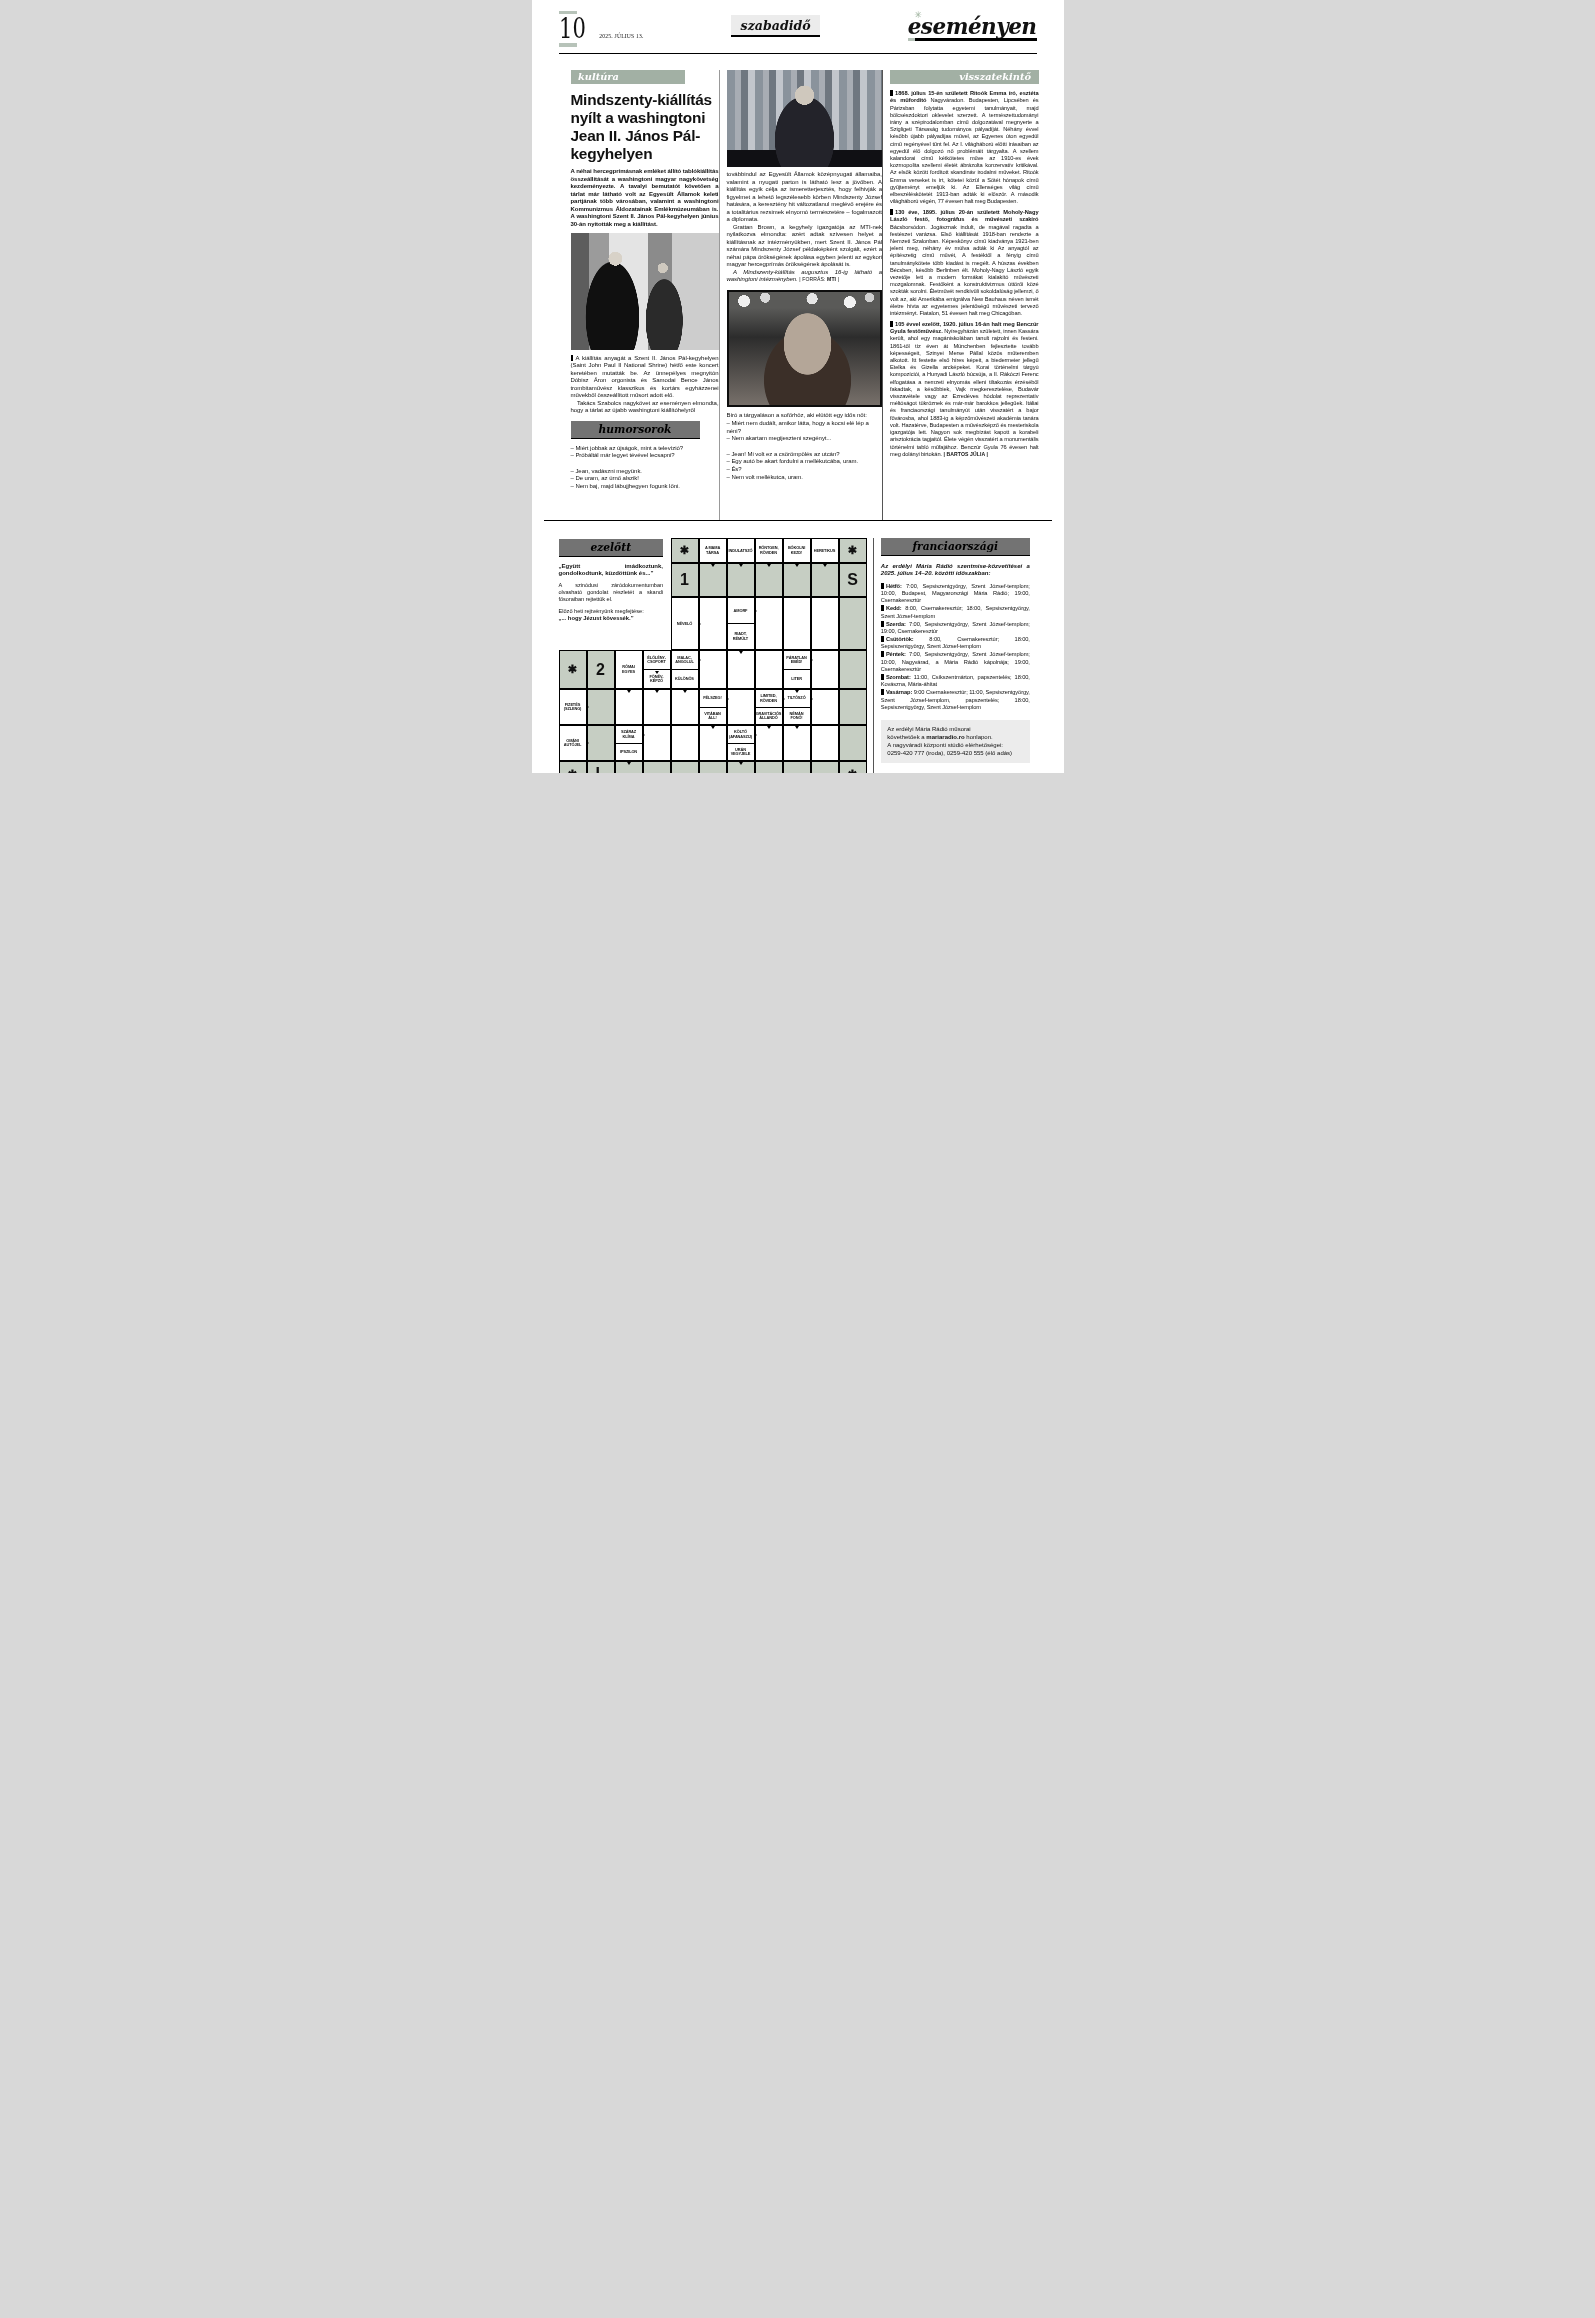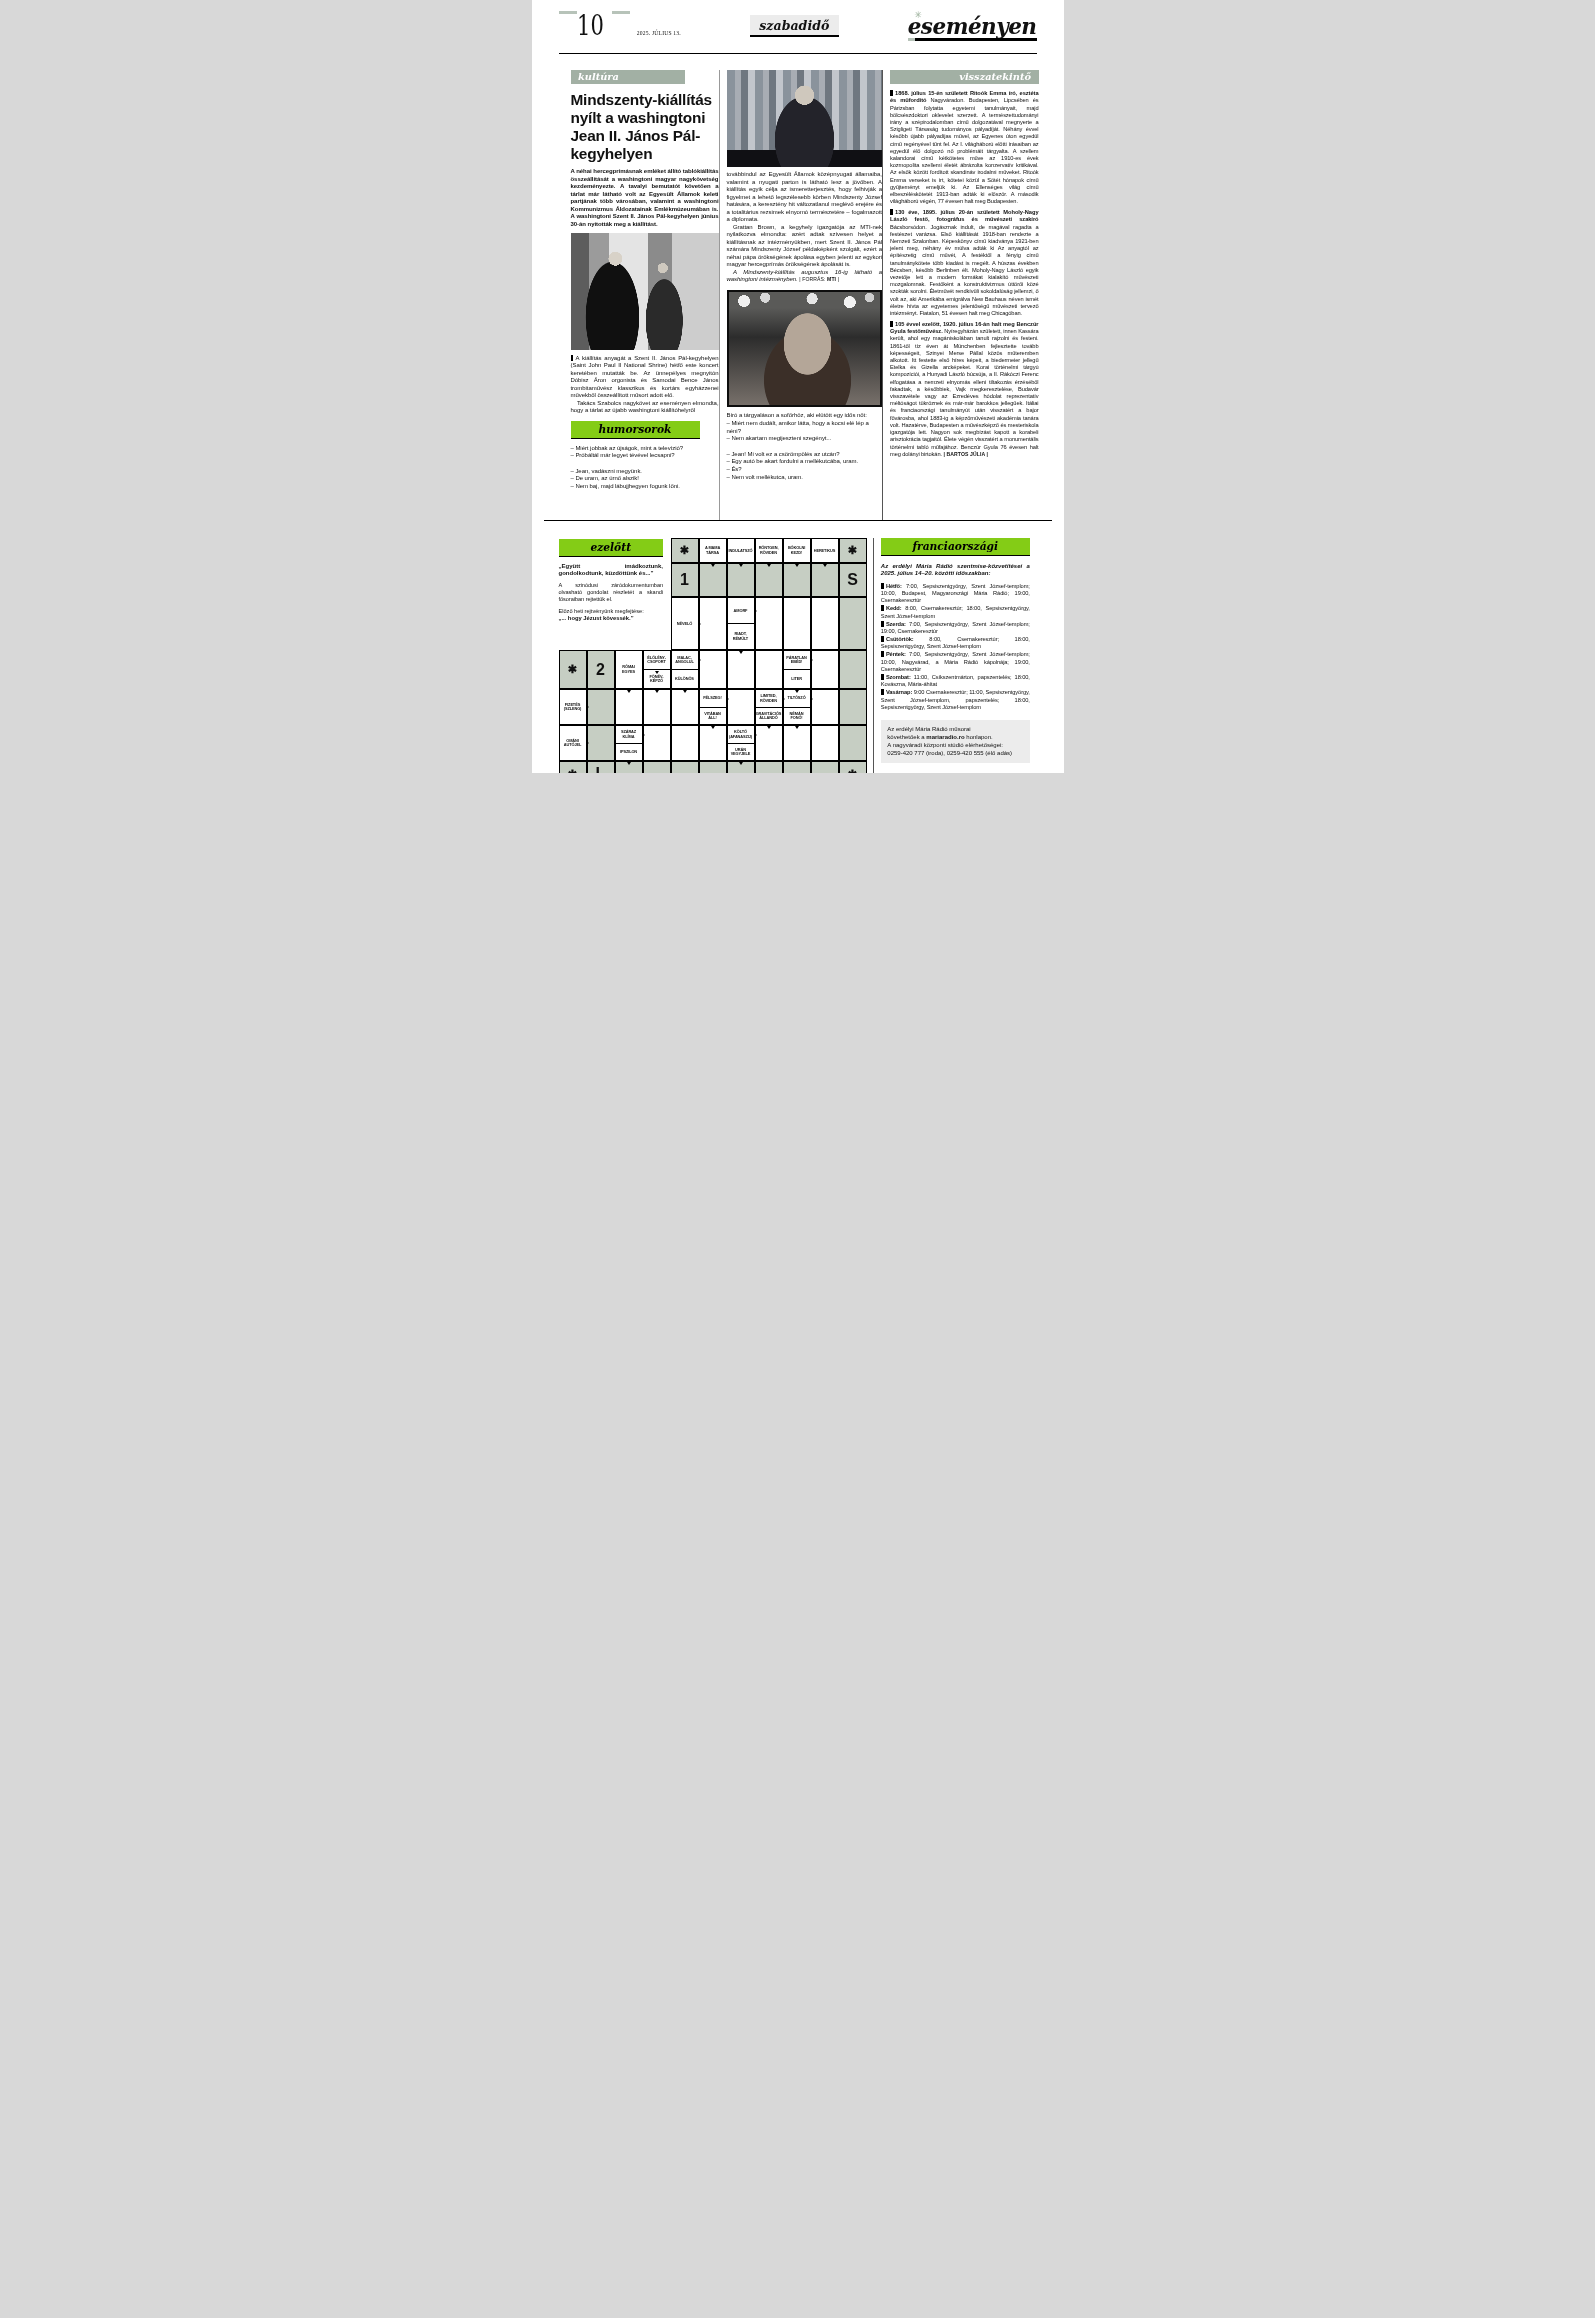--- a/index.html
+++ b/index.html
@@ -1,21 +1,21 @@
 <!DOCTYPE html>
 <html style="font-size:7.5px"><head>
 <meta charset="utf-8">
 <style>
   html,body{margin:0;padding:0;background:#d8d8d8;}
   .page{position:relative;width:532px;height:773px;margin:0 auto;background:#fff;color:#111;
         font-family:"Liberation Sans",sans-serif;overflow:hidden;}
   
   .hdr{display:flex;align-items:flex-start;justify-content:space-between;padding:11.2px 27px 0 27px;height:40px;}
   .hdr-left{display:flex;align-items:center;gap:6.5px;}
-  .pagenum-wrap{display:flex;flex-direction:row;align-items:flex-start;}
+  .pagenum-wrap{display:flex;flex-direction:column;align-items:flex-start;}
   .dash{width:18.7px;height:3.3px;background:#b7c3b9;}
   .pagenum{font-family:"DejaVu Serif",serif;font-size:27px;line-height:1;font-weight:400;
            transform:scaleX(.78);transform-origin:left;margin:0.9px 0;}
   .date{font-family:"Liberation Serif",serif;font-size:5.6px;letter-spacing:0.2px;margin-top:14px;}
   .szabadido{background:#ececec;border-bottom:2.3px solid #000;padding:2.8px 9.3px 1.9px 9.3px;
              font-family:"DejaVu Serif",serif;font-style:italic;font-weight:bold;font-size:12.6px;margin-top:3.7px;}
   .brand-wrap{position:relative;text-align:right;padding-top:4.7px;}
   .brand-mark{position:absolute;top:-1.9px;left:6.5px;color:#9fb39f;font-size:9.3px;}
   .brand{font-family:"DejaVu Serif",serif;font-style:italic;font-weight:bold;font-size:21.5px;line-height:1;letter-spacing:-0.5px;}
   .brand-bar{display:flex;align-items:center;margin-top:0.9px;}
@@ -53,21 +53,21 @@
       radial-gradient(circle 4.7px at 93% 5%,#cfcfcf 98%,transparent),
       radial-gradient(ellipse 24px 31px at 52% 46%,#b4a698 98%,transparent),
       radial-gradient(ellipse 44px 51px at 52% 78%,#3b2f28 98%,transparent),
       linear-gradient(180deg,#5a5a58 0 14%,#2c2c2c 40%,#77706a 100%);}
   .ph3{height:117px;background:
       radial-gradient(circle 7px at 30% 22%,#d8d2c8 98%,transparent),
       radial-gradient(ellipse 27px 56px at 28% 72%,#101010 98%,transparent),
       radial-gradient(circle 5.1px at 62% 30%,#cfc9bf 98%,transparent),
       radial-gradient(ellipse 18.7px 42px at 63% 75%,#2a2a2a 98%,transparent),
       linear-gradient(90deg,#5d5d5d 0 12%,#9b9b9b 12% 26%,#e4e4e4 26% 52%,#8b8b8b 52% 68%,#cdcdcd 68% 100%);}
-  .bar-lgt{background:#84cc16;border-bottom:1.4px solid #000;color:#000;text-align:center;
+  .bar-lgt{background:#737373;border-bottom:1.4px solid #000;color:#000;text-align:center;
            font-family:"DejaVu Serif",serif;font-style:italic;font-weight:bold;font-size:10.7px;
            padding:1.4px 0 2.3px 0;}
   .bar-h{width:129px;margin-top:6.5px;}
   .jokes{font-size:6px;line-height:7.7px;white-space:pre-line;margin-top:5.6px;letter-spacing:-0.05px;}
   
   .vt{font-size:5.7px;line-height:7.2px;text-align:justify;letter-spacing:-0.1px;margin:0 0 3.7px 0;}
   .vt b{letter-spacing:-0.05px;}
   .byline{font-size:5.1px;font-weight:bold;letter-spacing:0.1px;}
   
   .bottom{display:flex;padding:5.6px 27px 0 27px;}

